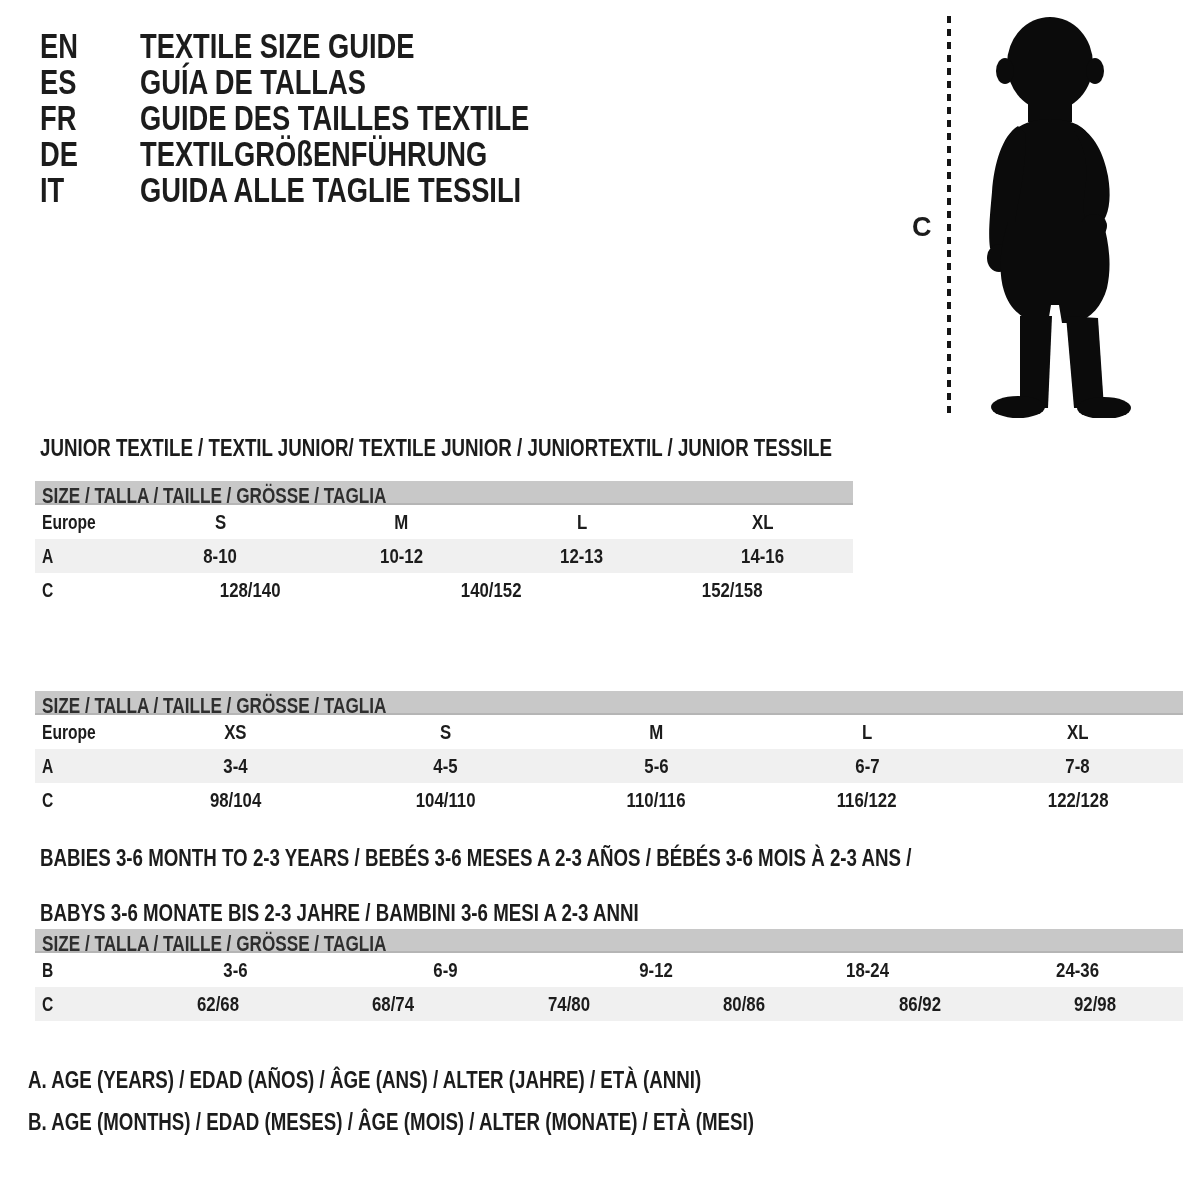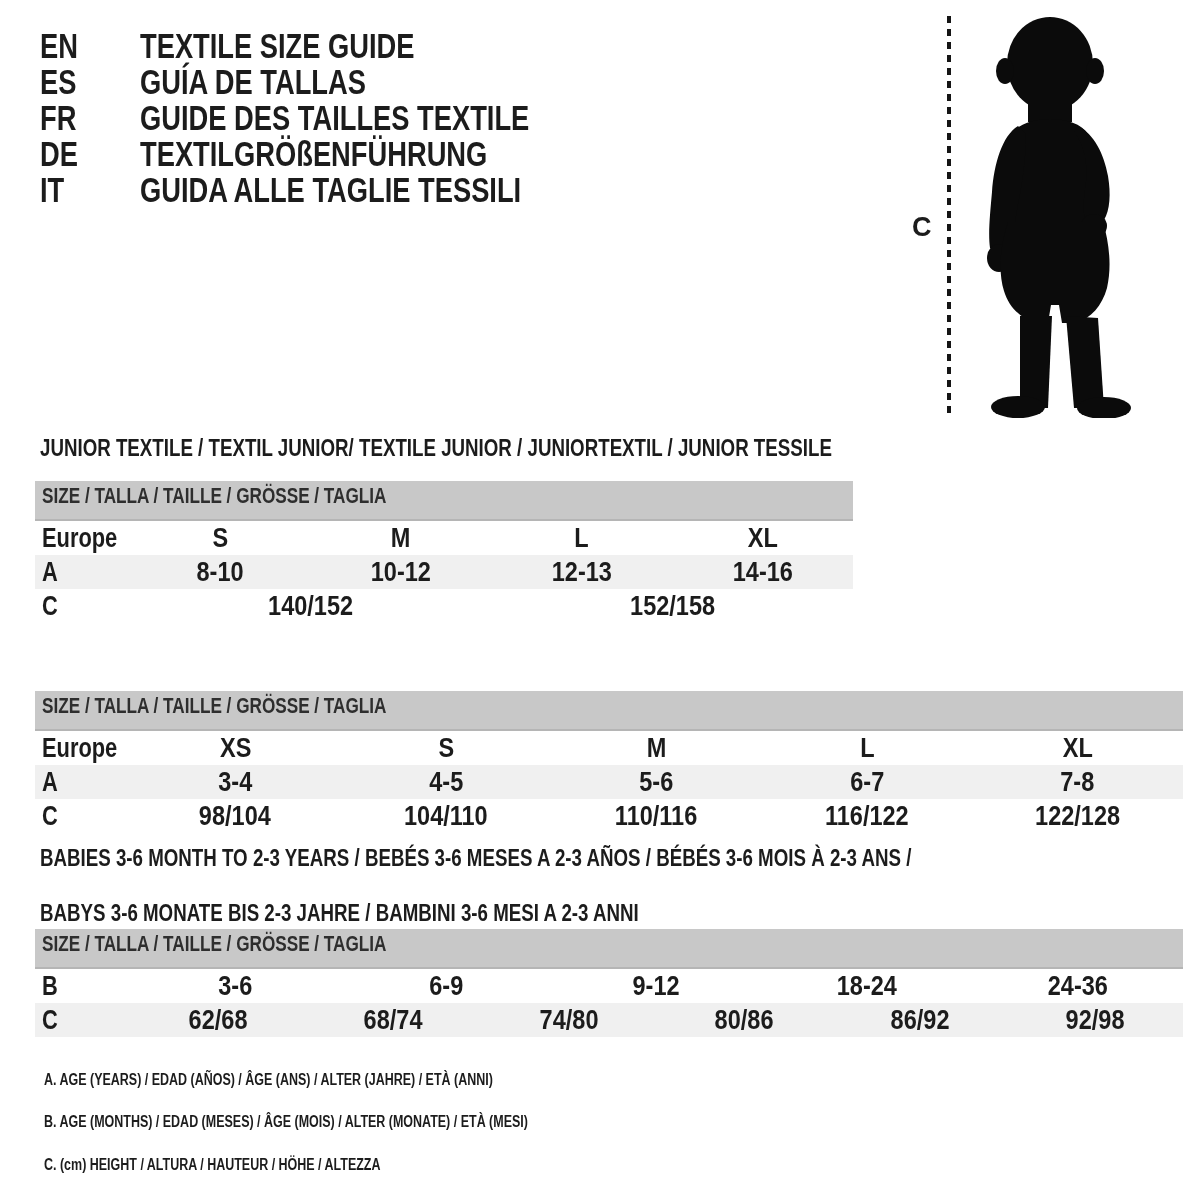--- a/index.html
+++ b/index.html
@@ -23,30 +23,30 @@
   }
   .c-label { position:absolute; left:912px; top:212px; font-size:27px; }
   .toddler { position:absolute; left:962px; top:14px; width:176px; height:404px; }
 
   
   .sec-heading { position:absolute; left:40px; font-size:24px; line-height:28px; }
 
   
   .sizetable { position:absolute; left:35px; }
   .thead {
-    height:40px; line-height:29px; background:#c8c8c8; border-bottom:2px solid #b5b5b5;
+    height:24px; line-height:29px; background:#c8c8c8; border-bottom:2px solid #b5b5b5;
     padding-left:7px; font-size:22px; color:#2e2e2e; box-sizing:border-box;
   }
-  .trow { display:flex; height:34px; line-height:34px; font-size:28px; }
+  .trow { display:flex; height:34px; line-height:34px; font-size:20px; }
   .trow.shaded { background:#f0f0f0; }
   .tlabel { width:95px; padding-left:7px; box-sizing:border-box; text-align:left; }
   .tcell { flex:1; text-align:center; }
 
   
-  .legend-line { position:absolute; left:44px; font-size:16px; line-height:28px; }
+  .legend-line { position:absolute; left:28px; font-size:24px; line-height:28px; }
 </style>
 </head>
 <body>
 
 <div class="page">
 
   <div class="lang-list">
     <div class="lang-row">
       <span class="lang-code"><span class="cond">EN</span></span>
       <span class="cond">TEXTILE SIZE GUIDE</span>
@@ -106,20 +106,21 @@
     </div>
     <div class="trow shaded">
       <div class="tlabel"><span class="cond">A</span></div>
       <div class="tcell"><span class="condc">8-10</span></div>
       <div class="tcell"><span class="condc">10-12</span></div>
       <div class="tcell"><span class="condc">12-13</span></div>
       <div class="tcell"><span class="condc">14-16</span></div>
     </div>
     <div class="trow">
       <div class="tlabel"><span class="cond">C</span></div>
+      <div class="tcell"><span class="condc">128/140</span></div>
       <div class="tcell"><span class="condc">140/152</span></div>
       <div class="tcell"><span class="condc">152/158</span></div>
     </div>
   </div>
 
   <div class="sizetable" style="top:691px; width:1148px;">
     <div class="thead">
       <span class="cond">SIZE / TALLA / TAILLE / GRÖSSE / TAGLIA</span>
     </div>
     <div class="trow">
@@ -176,17 +177,14 @@
       <div class="tcell"><span class="condc">92/98</span></div>
     </div>
   </div>
 
   <div class="legend-line" style="top:1066px;">
     <span class="cond">A. AGE (YEARS) / EDAD (AÑOS) / ÂGE (ANS) / ALTER (JAHRE) / ETÀ (ANNI)</span>
   </div>
   <div class="legend-line" style="top:1108px;text-align:center;">
     <span class="cond">B. AGE (MONTHS) / EDAD (MESES) / ÂGE (MOIS) / ALTER (MONATE) / ETÀ (MESI)</span>
   </div>
-  <div class="legend-line" style="top:1151px;">
-    <span class="cond">C. (cm) HEIGHT / ALTURA / HAUTEUR / HÖHE / ALTEZZA</span>
-  </div>
 
 </div>
 
 </body></html>

